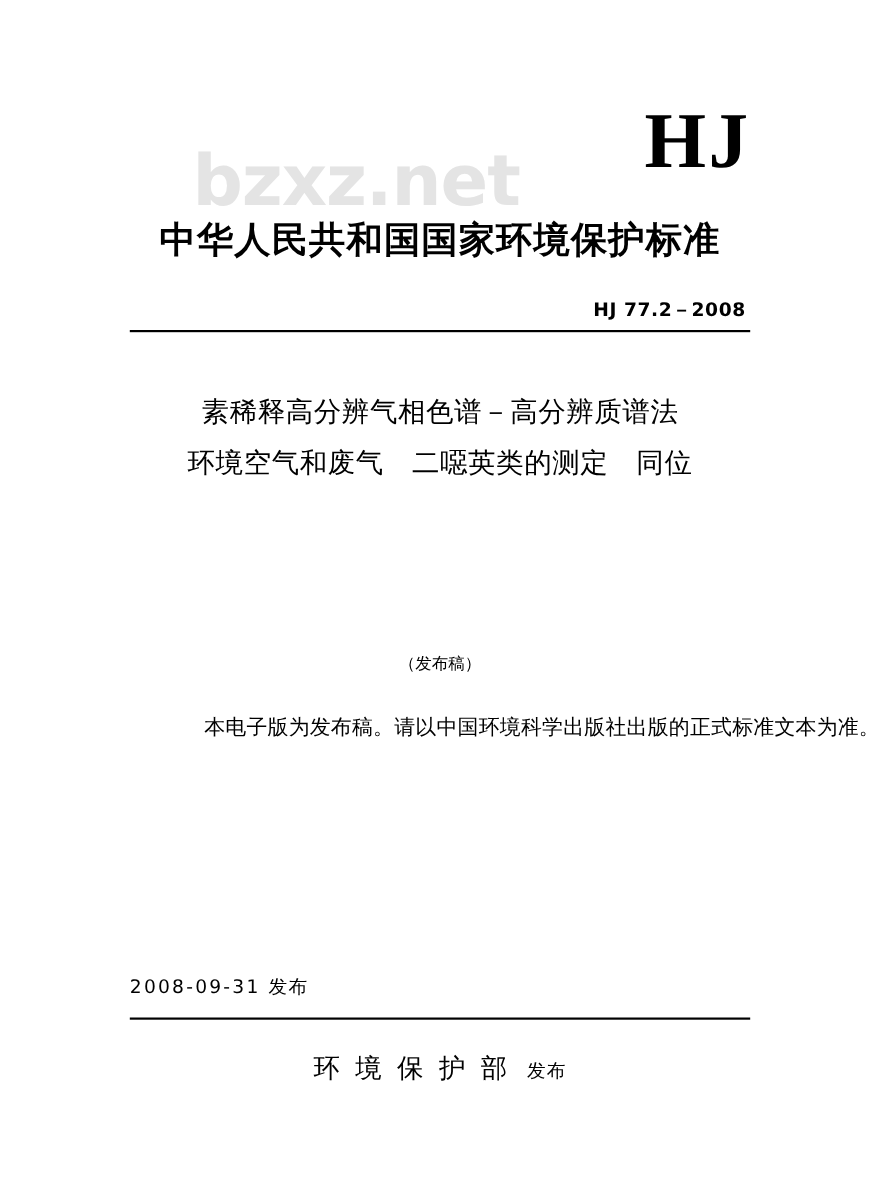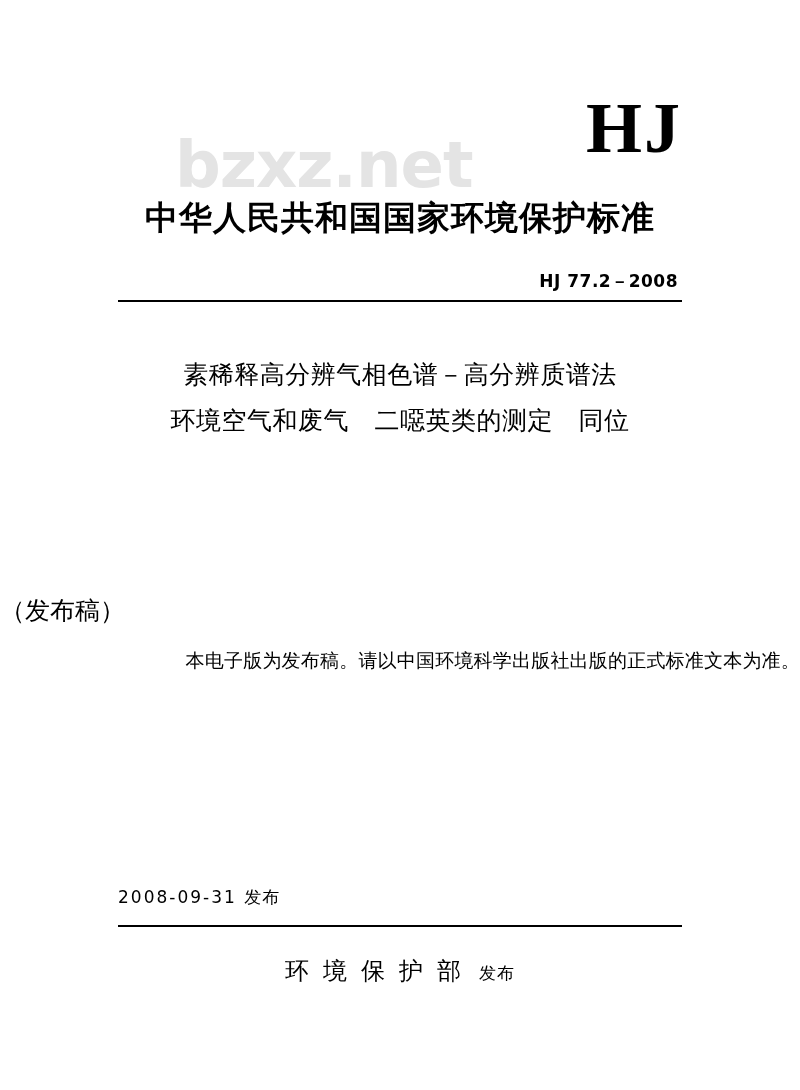--- a/index.html
+++ b/index.html
@@ -129,22 +129,23 @@
   }
   .title-en i {
     font-style: italic;
   }
 
   .draft-note {
     position: absolute;
     left: 0;
     right: 0;
     top: 594px;
-    font-family: "DejaVu Sans", sans-serif;
-    font-size: 25px;
+    text-align: center;
+    font-family: "DejaVu Sans", sans-serif;
+    font-size: 15px;
   }
 
   .e-note {
     position: absolute;
     left: 0;
     right: 0;
     top: 648px;
     text-align: right;
     font-family: "DejaVu Sans", sans-serif;
     font-size: 19px;

